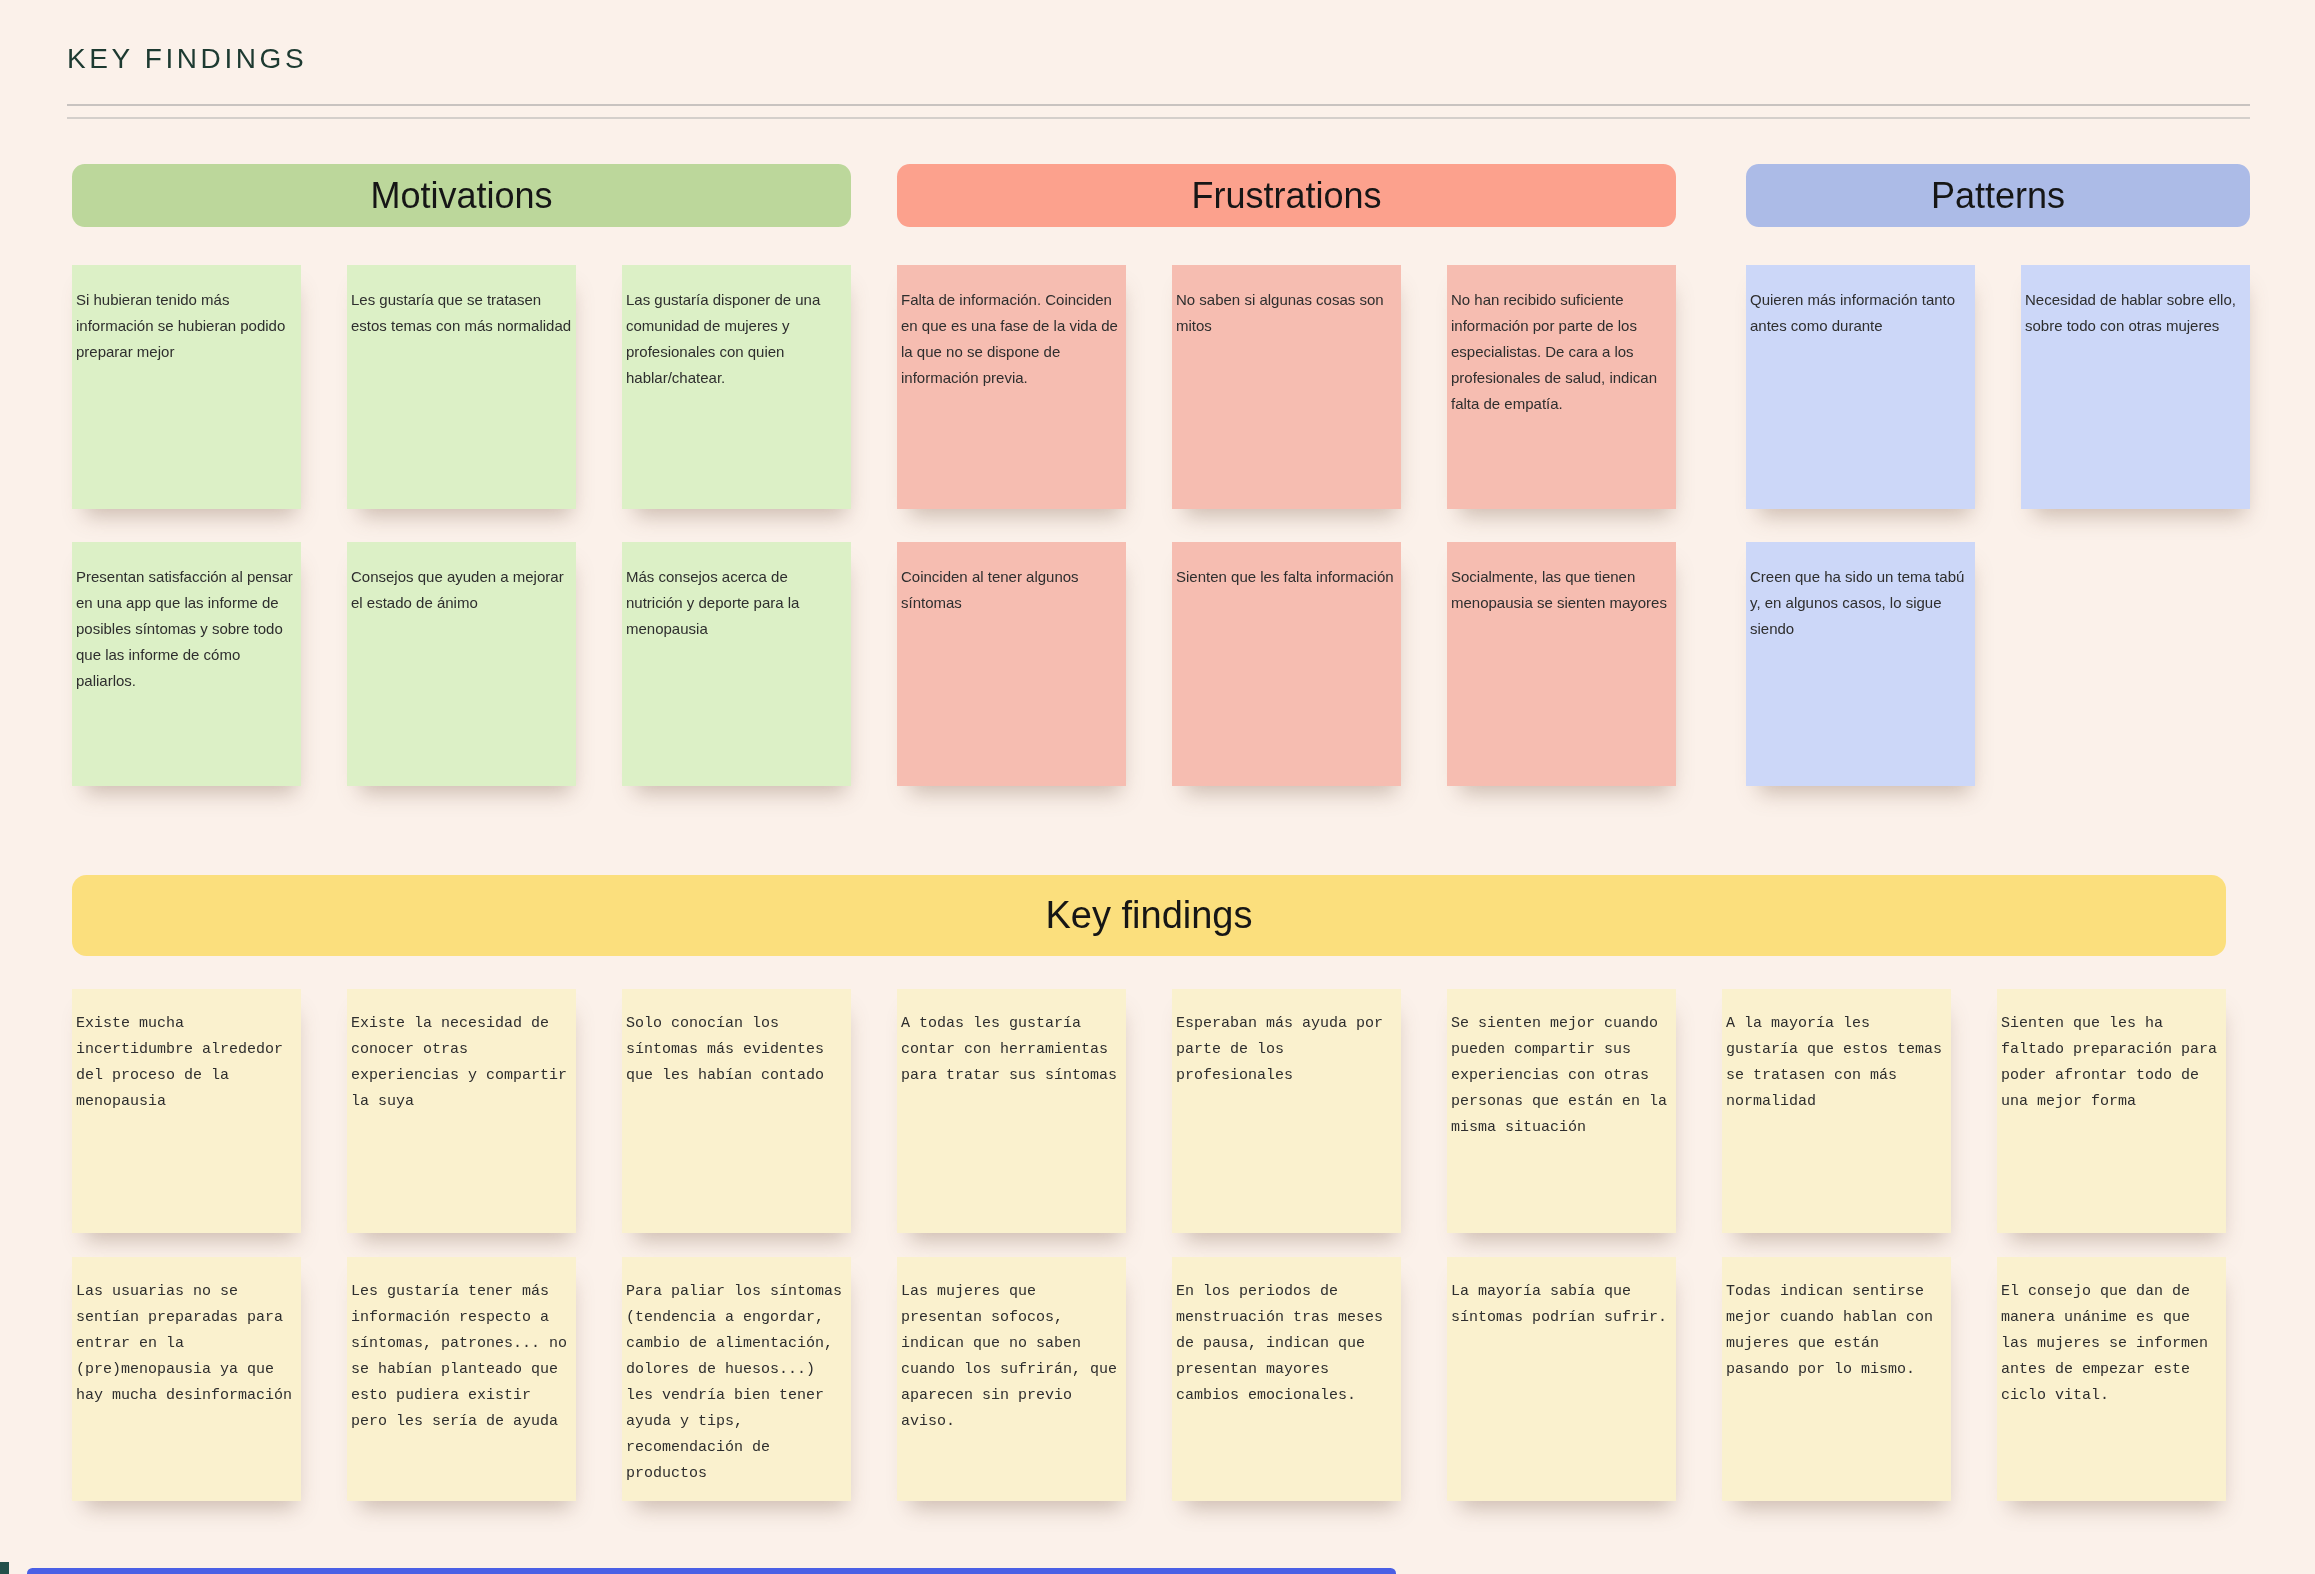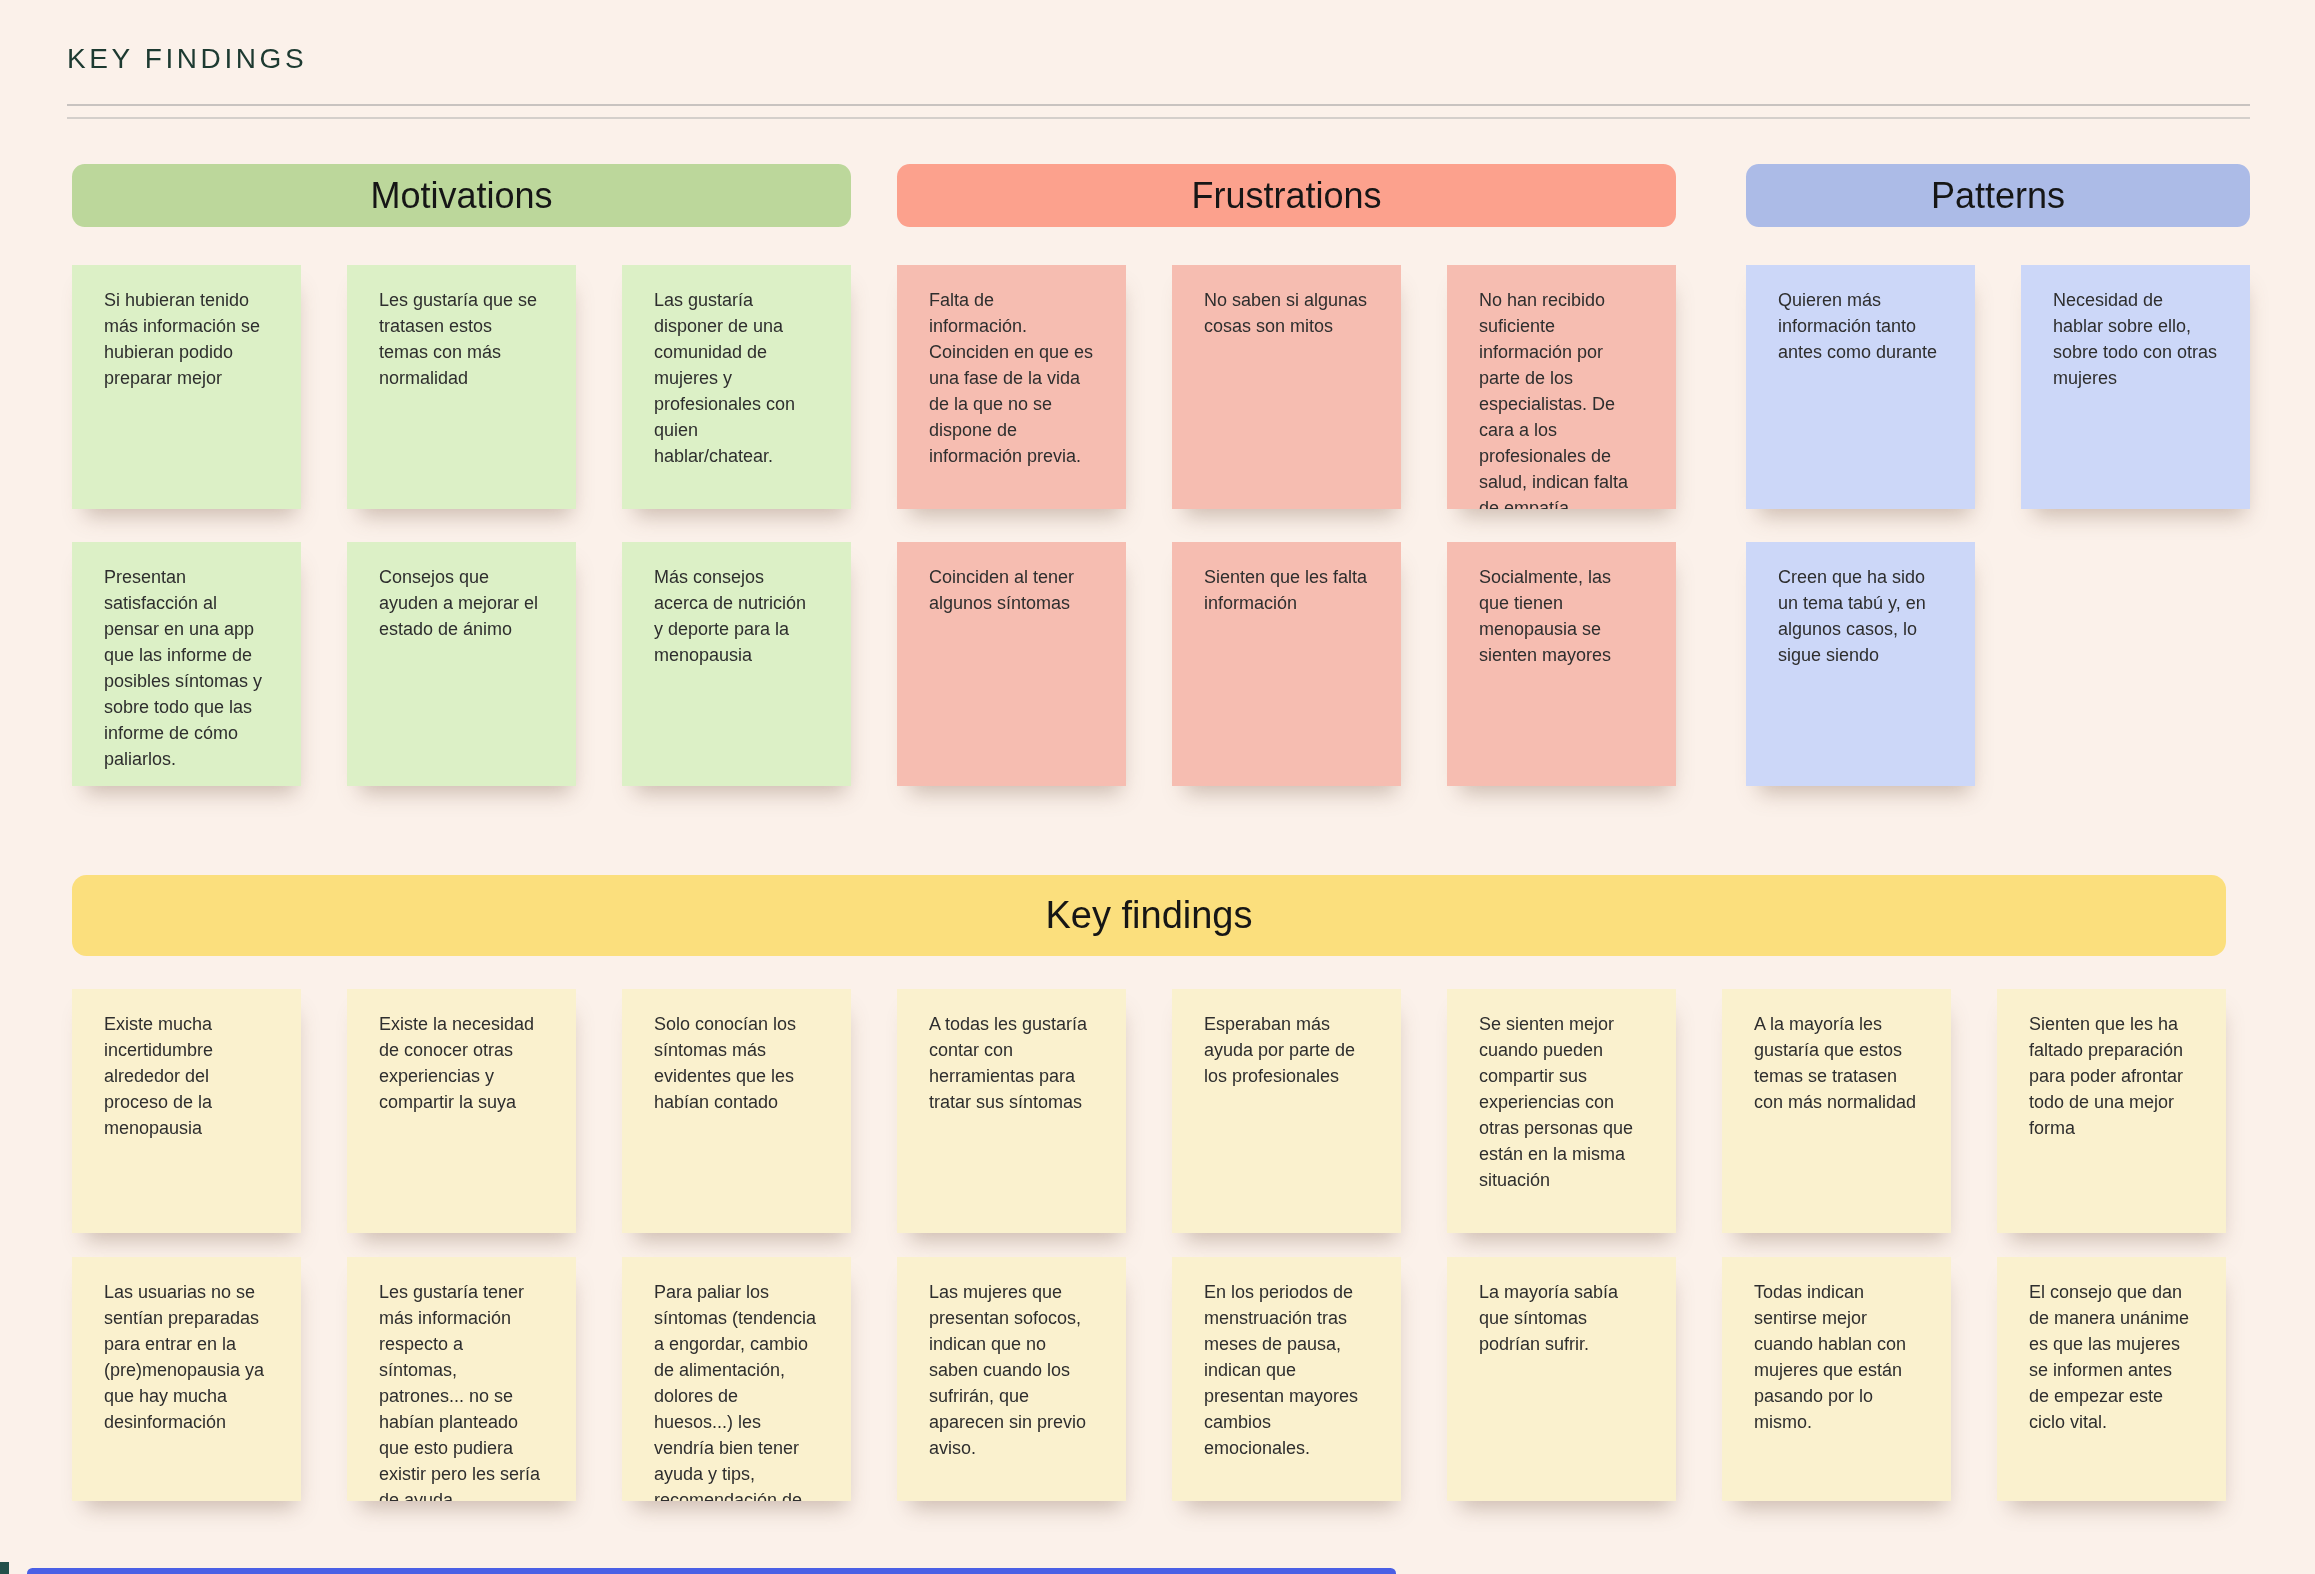--- a/index.html
+++ b/index.html
@@ -51,28 +51,28 @@
 
   .notes {
     display: grid;
     margin-top: 38px;
     column-gap: 46px;
     row-gap: 33px;
     grid-auto-rows: 244px;
   }
   .cols3 { grid-template-columns: repeat(3, 229px); }
   .cols2 { grid-template-columns: repeat(2, 229px); }
-  .cols8 { grid-template-columns: repeat(8, 229px); }
+  .cols8 { grid-template-columns: repeat(8, 229px); font-family: Liberation Mono, monospace; }
   #sec-kf .notes { margin-top: 33px; row-gap: 24.4px; }
 
   .note {
     background: var(--note, #eee);
-    padding: 22px 32px;
+    padding: 22px 4px;
     box-sizing: border-box;
-    font-size: 18px;
+    font-size: 15px;
     line-height: 26px;
     color: #2E2E2E;
     box-shadow: 3.6px 16.3px 20px -9px rgba(120, 90, 70, 0.35);
     overflow: hidden;
   }
 
   .bottom-strip {
     position: absolute;
     left: 27px;
     top: 1568px;

